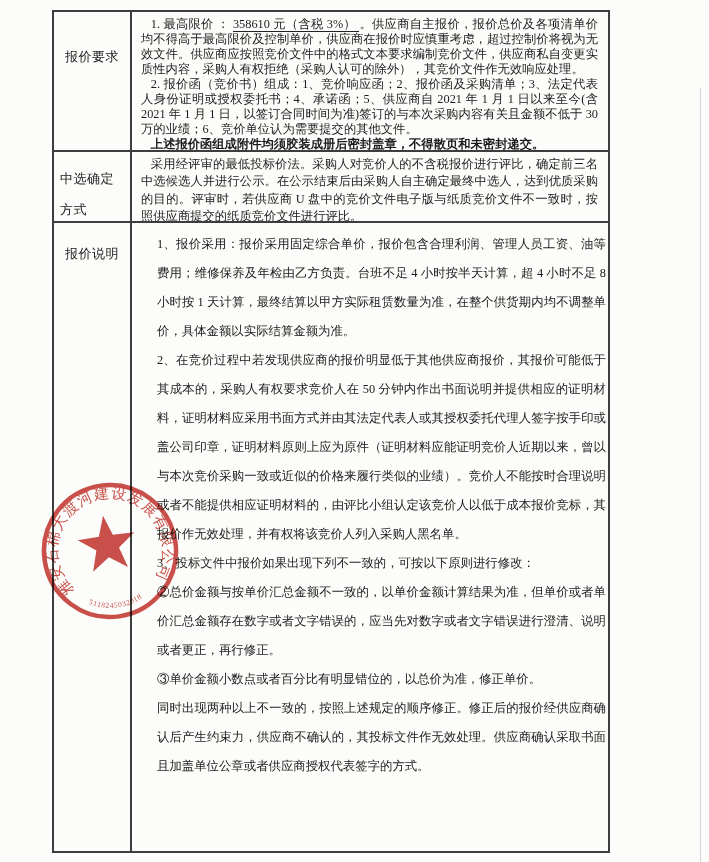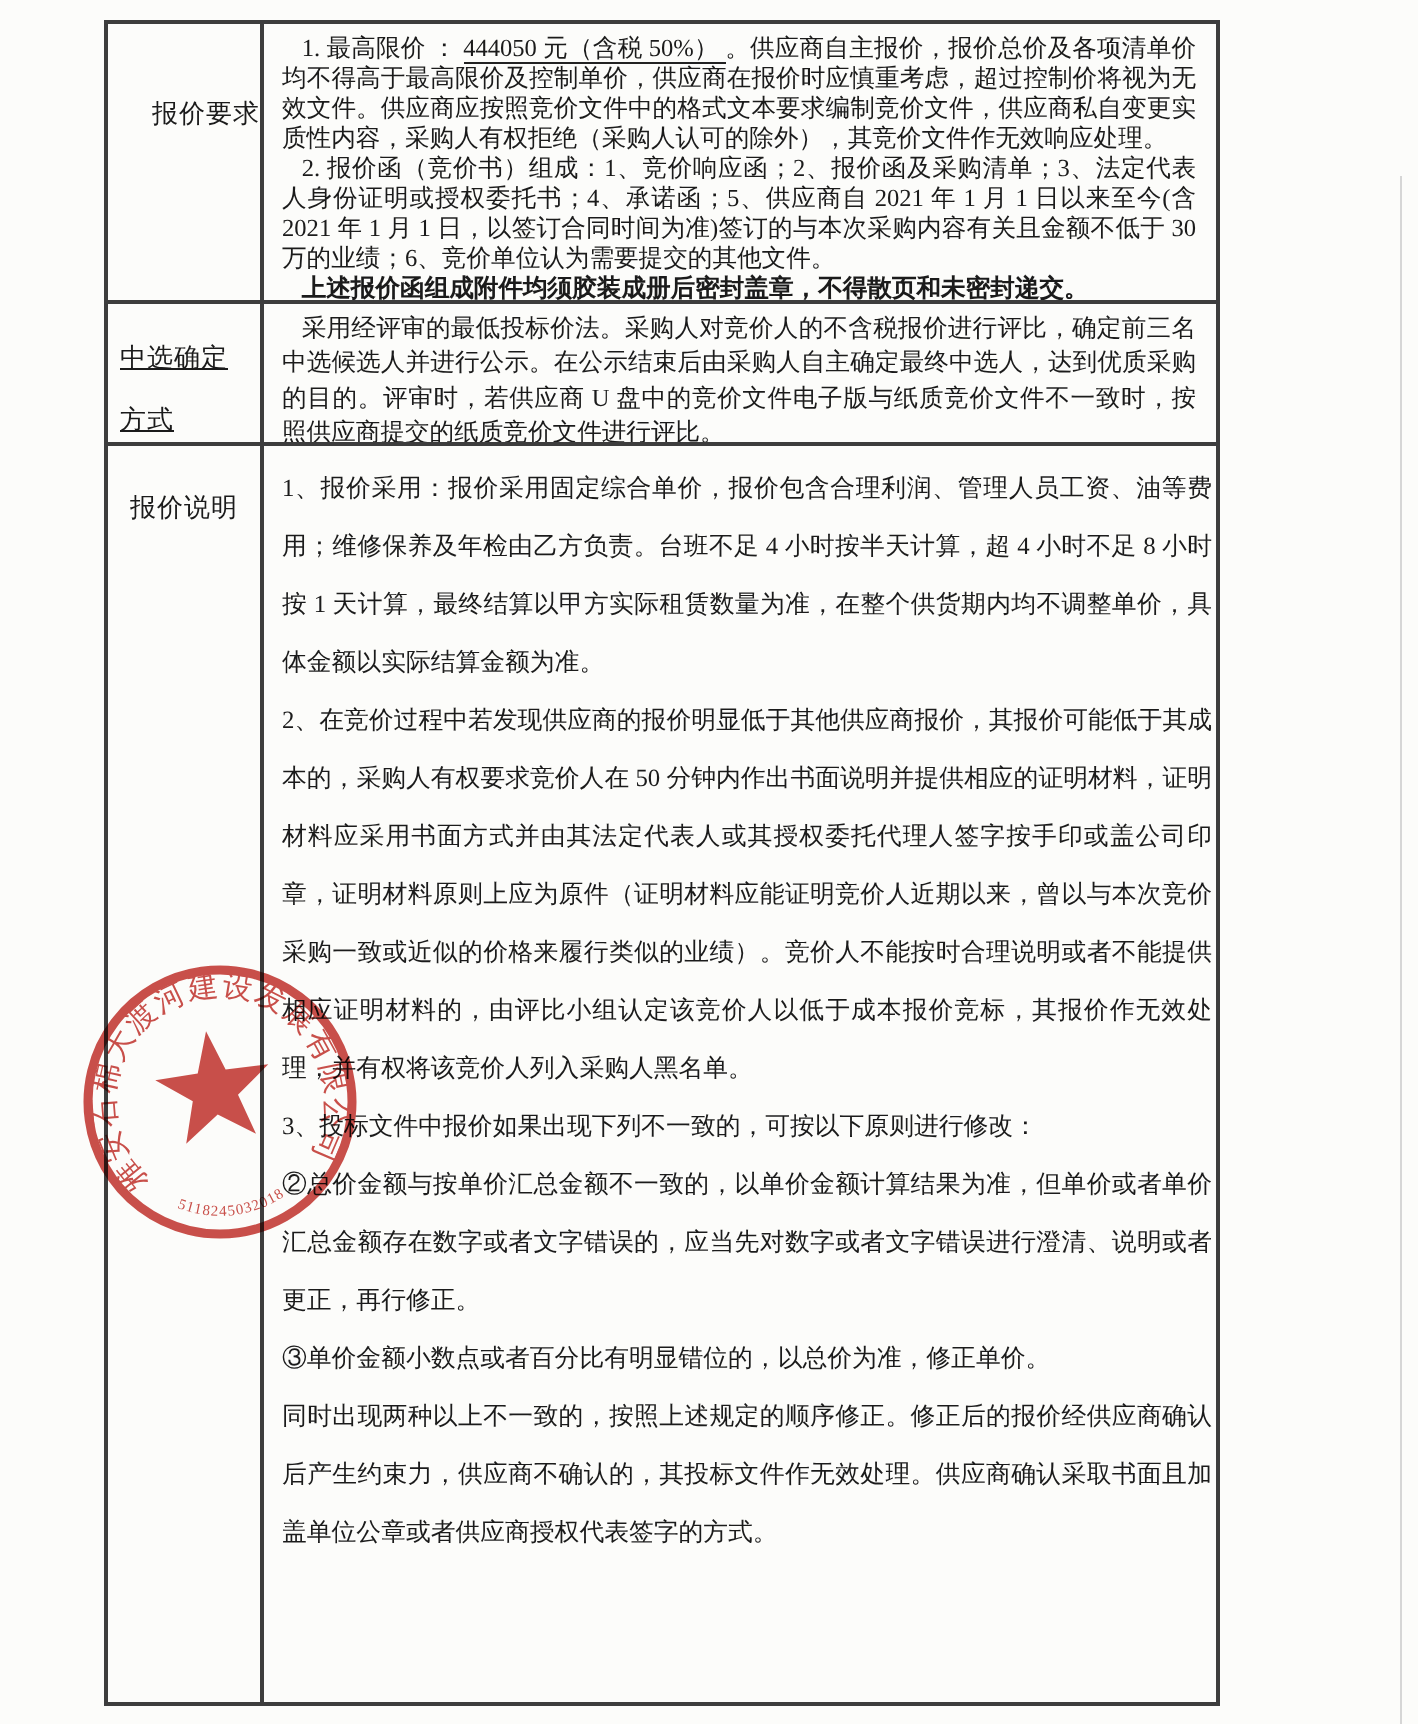--- a/index.html
+++ b/index.html
@@ -28,28 +28,28 @@
     display:grid;
     grid-template-columns:78px 1fr;
     grid-template-rows:140px 71px 1fr;
     background:transparent;
     color:var(--txt);
   }
   .cell{box-sizing:border-box;overflow:hidden;}
   .lbl{border-right:2px solid var(--bc);font-size:13px;}
   .row1{border-bottom:2px solid var(--bc);}
   .row2{border-bottom:2px solid var(--bc);}
-  .lbl-1{padding-top:36px;text-align:right;letter-spacing:.5px;}
-  .lbl-2{padding:11px 3px 0 6px;line-height:31px;text-align:left;letter-spacing:.5px;text-decoration:underline;}
+  .lbl-1{padding-top:36px;text-align:center;letter-spacing:.5px;}
+  .lbl-2{padding:11px 3px 0 6px;line-height:31px;text-align:left;letter-spacing:.5px;}
   .lbl-3{padding-top:22px;text-align:center;letter-spacing:.5px;}
   .cnt{text-align:justify;}
   .cnt p{margin:0;}
   .cnt-1{padding:5px 10px 0 9px;font-size:12.3px;line-height:15px;}
   .cnt-2{padding:4px 10px 0 9px;font-size:12.3px;line-height:17.4px;}
-  .cnt-3{padding:7px 2px 0 9px;font-size:12.4px;line-height:29px;}
+  .cnt-3{padding:7px 2px 0 9px;font-size:12.4px;line-height:29px;margin-left:16px;}
   .ind{text-indent:.8em;}
   .bold{font-weight:bold;}
   .u{border-bottom:1px solid #222;}
   
   .seal{
     position:absolute;left:0;top:0;
     pointer-events:none;
     mix-blend-mode:multiply;
     opacity:.88;
   }
@@ -63,21 +63,21 @@
 <body>
 
 <div id="page">
 
   <div class="doc-table">
 
     <div class="cell lbl row1 lbl-1">
       <span>报价要求</span>
     </div>
     <div class="cell cnt row1 cnt-1">
-      <p class="ind"><span>1. 最高限价 ： </span><span class="u"> 444050 元（含税 50%） </span><span>。供应商自主报价，报价总价及各项清单价均不得高于最高限价及控制单价，供应商在报价时应慎重考虑，超过控制价将视为无效文件。供应商应按照竞价文件中的格式文本要求编制竞价文件，供应商私自变更实质性内容，采购人有权拒绝（采购人认可的除外），其竞价文件作无效响应处理。</span></p>
+      <p class="ind"><span>1. 最高限价 ： </span><span class="u"> 358610 元（含税 3%） </span><span>。供应商自主报价，报价总价及各项清单价均不得高于最高限价及控制单价，供应商在报价时应慎重考虑，超过控制价将视为无效文件。供应商应按照竞价文件中的格式文本要求编制竞价文件，供应商私自变更实质性内容，采购人有权拒绝（采购人认可的除外），其竞价文件作无效响应处理。</span></p>
       <p class="ind">2. 报价函（竞价书）组成：1、竞价响应函；2、报价函及采购清单；3、法定代表人身份证明或授权委托书；4、承诺函；5、供应商自 2021 年 1 月 1 日以来至今(含 2021 年 1 月 1 日，以签订合同时间为准)签订的与本次采购内容有关且金额不低于 30 万的业绩；6、竞价单位认为需要提交的其他文件。</p>
       <p class="ind bold">上述报价函组成附件均须胶装成册后密封盖章，不得散页和未密封递交。</p>
     </div>
 
     <div class="cell lbl row2 lbl-2">
       <span>中选确定方式</span>
     </div>
     <div class="cell cnt row2 cnt-2">
       <p class="ind">采用经评审的最低投标价法。采购人对竞价人的不含税报价进行评比，确定前三名中选候选人并进行公示。在公示结束后由采购人自主确定最终中选人，达到优质采购的目的。评审时，若供应商 U 盘中的竞价文件电子版与纸质竞价文件不一致时，按照供应商提交的纸质竞价文件进行评比。</p>
     </div>

